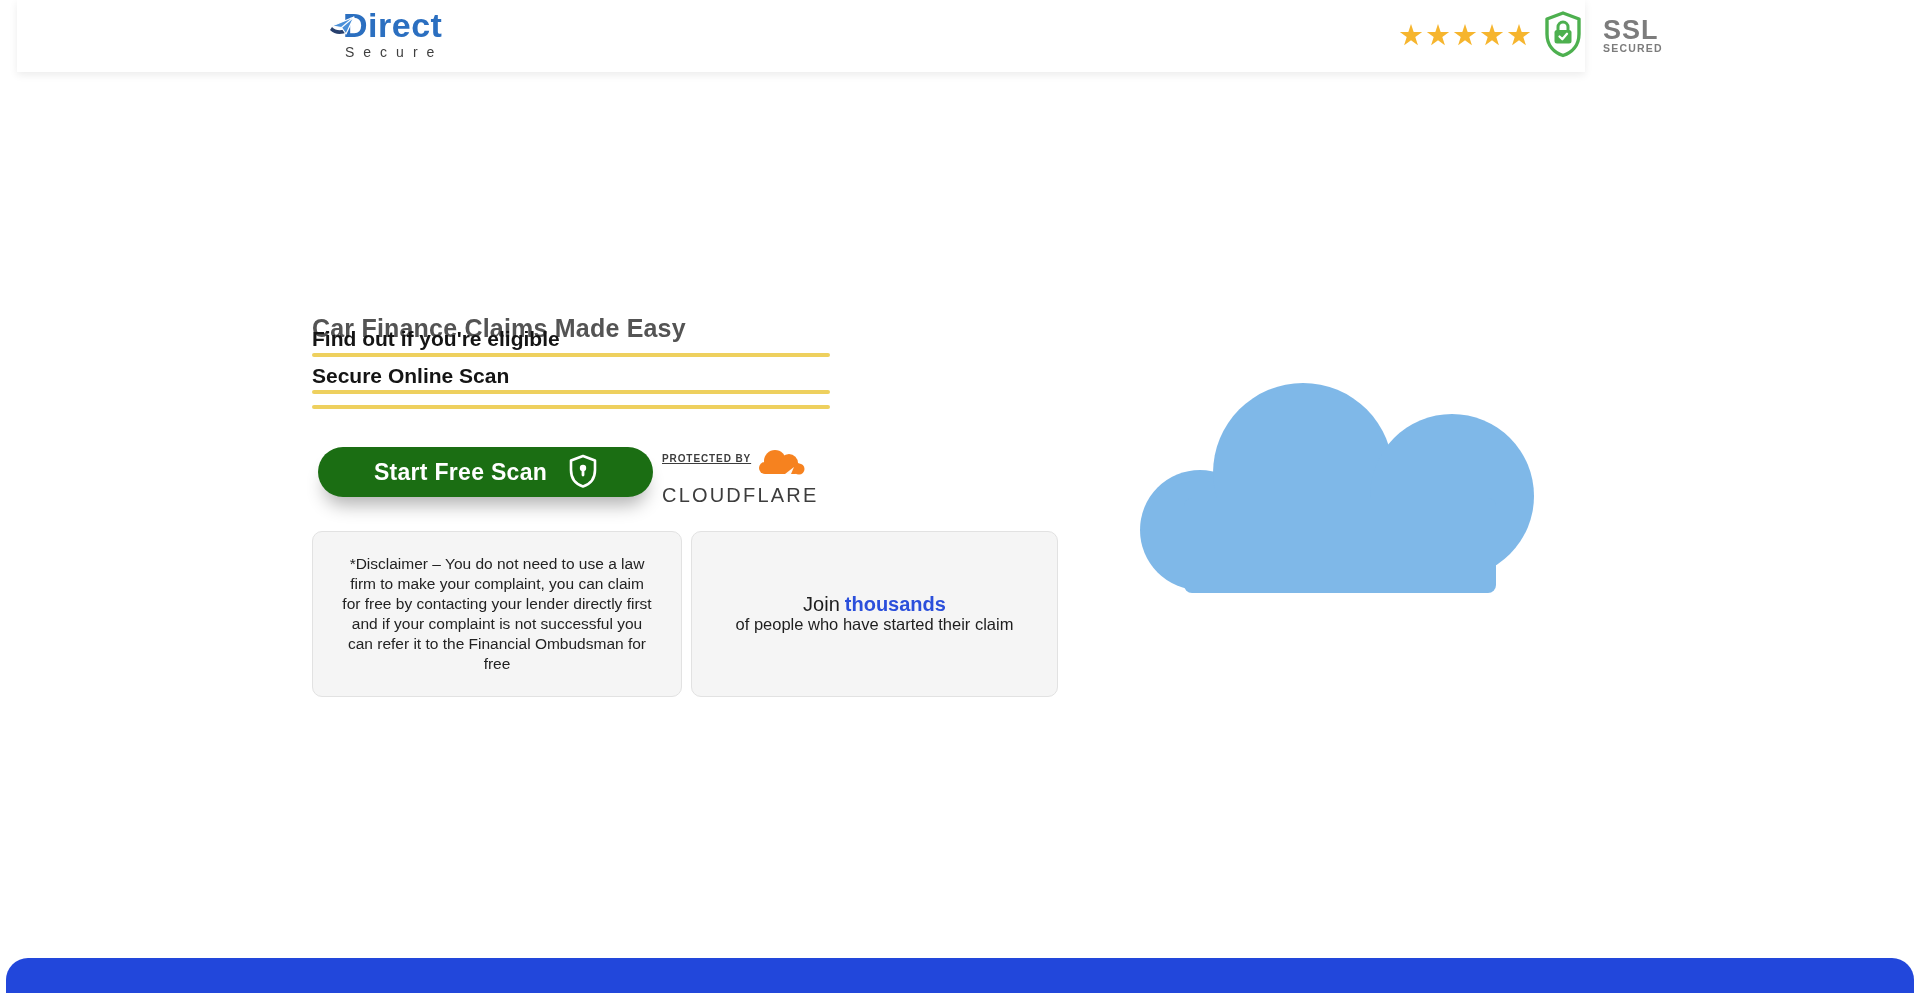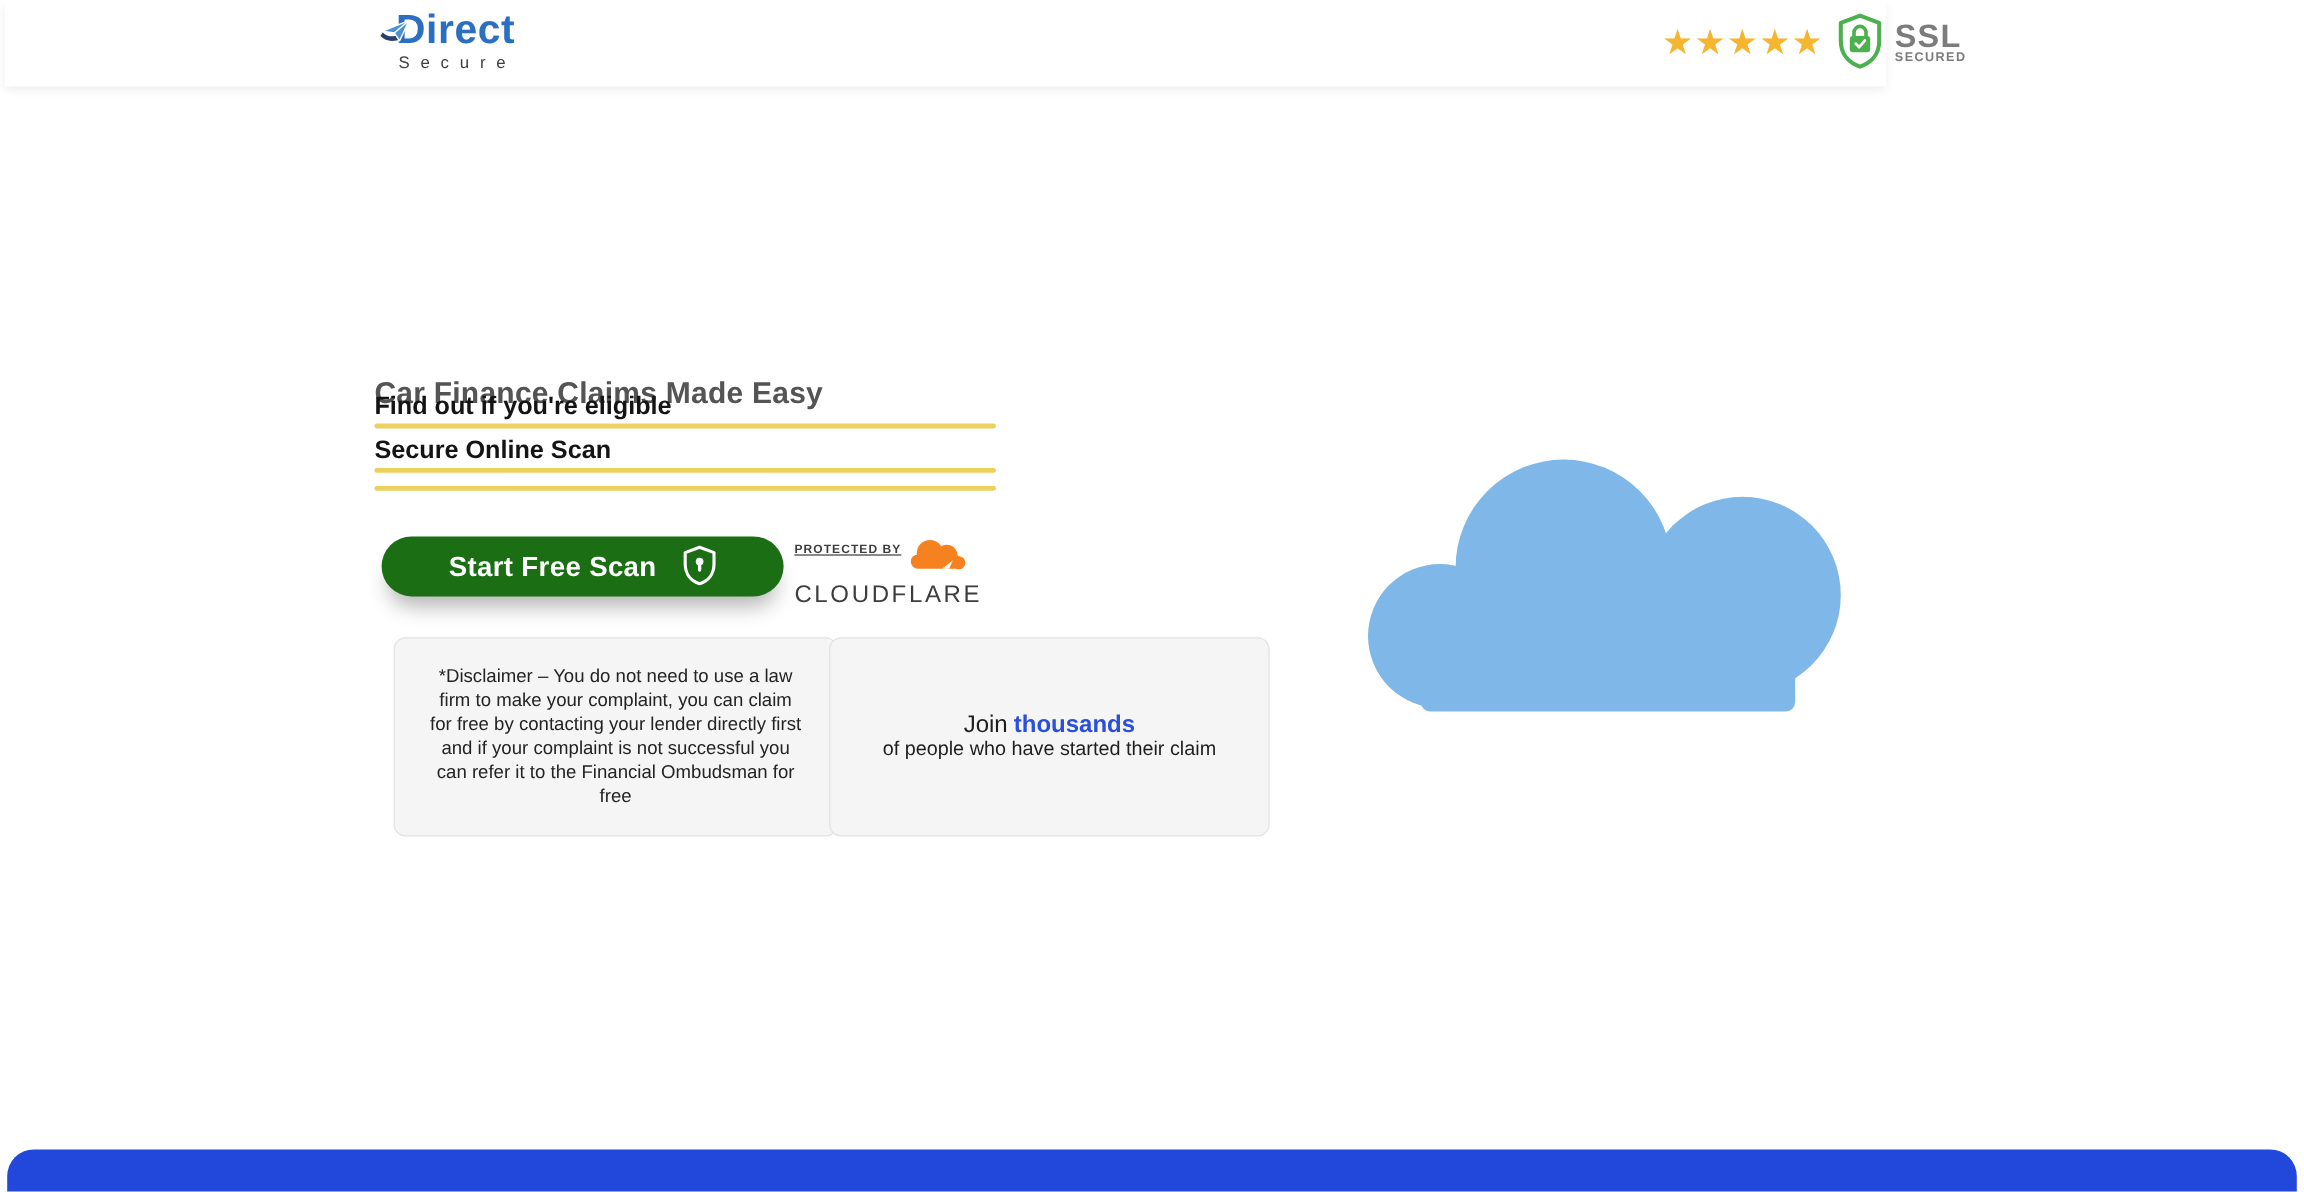--- a/index.html
+++ b/index.html
@@ -6,42 +6,42 @@
   body{
     width:1920px;height:993px;position:relative;overflow:hidden;
     background:#ffffff;
     font-family:"Liberation Sans", sans-serif;
     -webkit-font-smoothing:antialiased;
   }
   .abs{position:absolute;}
 
   
   .header{
-    position:absolute;left:4px;top:0;width:1544px;height:72px;background:#fff;
+    position:absolute;left:17px;top:0;width:1544px;height:72px;background:#fff;
     box-shadow:0 3px 8px rgba(0,0,0,0.08);
     z-index:5;
     padding-left:24px;
   }
   .logo{position:absolute;left:312px;top:8px;width:140px;cursor:pointer;}
   .logo-title{
     font-size:34px;font-weight:800;letter-spacing:0.5px;
     color:var(--brand_blue,#2b6fc0);line-height:34px;padding-left:14px;
   }
   .plane-icon{position:absolute;left:0px;top:7px;}
   .logo-subtitle{
     font-size:14px;font-weight:500;color:var(--logo_gray,#3f3f3f);
     letter-spacing:9px;margin-top:2px;padding-left:16px;line-height:16px;
   }
   .trust{position:absolute;left:1381px;top:0;height:72px;display:flex;align-items:center;gap:8px;}
   .stars{
     font-family:"DejaVu Sans", sans-serif;
     font-size:29px;line-height:29px;color:var(--star_gold,#f6b52e);
     letter-spacing:1px;white-space:nowrap;margin-top:-2px;
   }
-  .ssl-badge{display:flex;align-items:center;gap:7px;}
+  .ssl-badge{display:flex;align-items:center;gap:18px;}
   .ssl-text{display:flex;flex-direction:column;justify-content:center;}
   .ssl-label{font-size:27px;font-weight:800;color:var(--ssl_gray,#7c7c7c);line-height:24px;letter-spacing:1px;}
   .ssl-sub{font-size:10.5px;font-weight:700;color:var(--ssl_gray,#7c7c7c);letter-spacing:1.2px;line-height:12px;}
 
   
   .page-title{
     position:absolute;left:312px;top:314px;margin:0;
     font-size:25px;font-weight:700;color:var(--heading_gray,#545454);
     letter-spacing:0.2px;white-space:nowrap;z-index:1;
   }
@@ -80,21 +80,21 @@
     letter-spacing:2.2px;margin-top:1px;white-space:nowrap;
   }
 
   
   .card{
     position:absolute;top:531px;height:166px;box-sizing:border-box;
     background:var(--card_bg,#f5f5f5);border:1px solid var(--card_border,#e2e2e2);
     border-radius:10px;display:flex;flex-direction:column;
     align-items:center;justify-content:center;text-align:center;
   }
-  .card-disclaimer{left:328px;width:370px;padding:0 26px;}
+  .card-disclaimer{left:312px;width:370px;padding:0 26px;}
   .card-social{left:691px;width:367px;padding:0 24px;}
   .disclaimer-text{
     font-size:15.5px;line-height:20px;color:#232323;margin:0;
   }
   .join-line{font-size:20px;line-height:20px;color:#1e1e1e;}
   .join-highlight{
     font-weight:800;color:var(--join_blue,#2b4fdb);margin-left:5px;
   }
   .join-suffix{font-size:16.5px;line-height:20px;color:#1e1e1e;margin-top:0px;}
 

